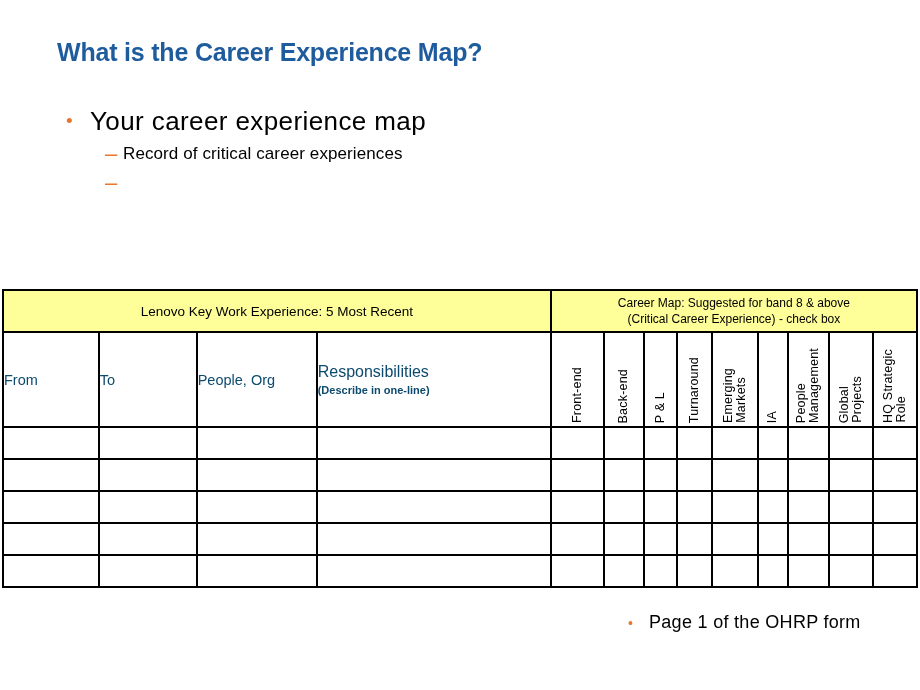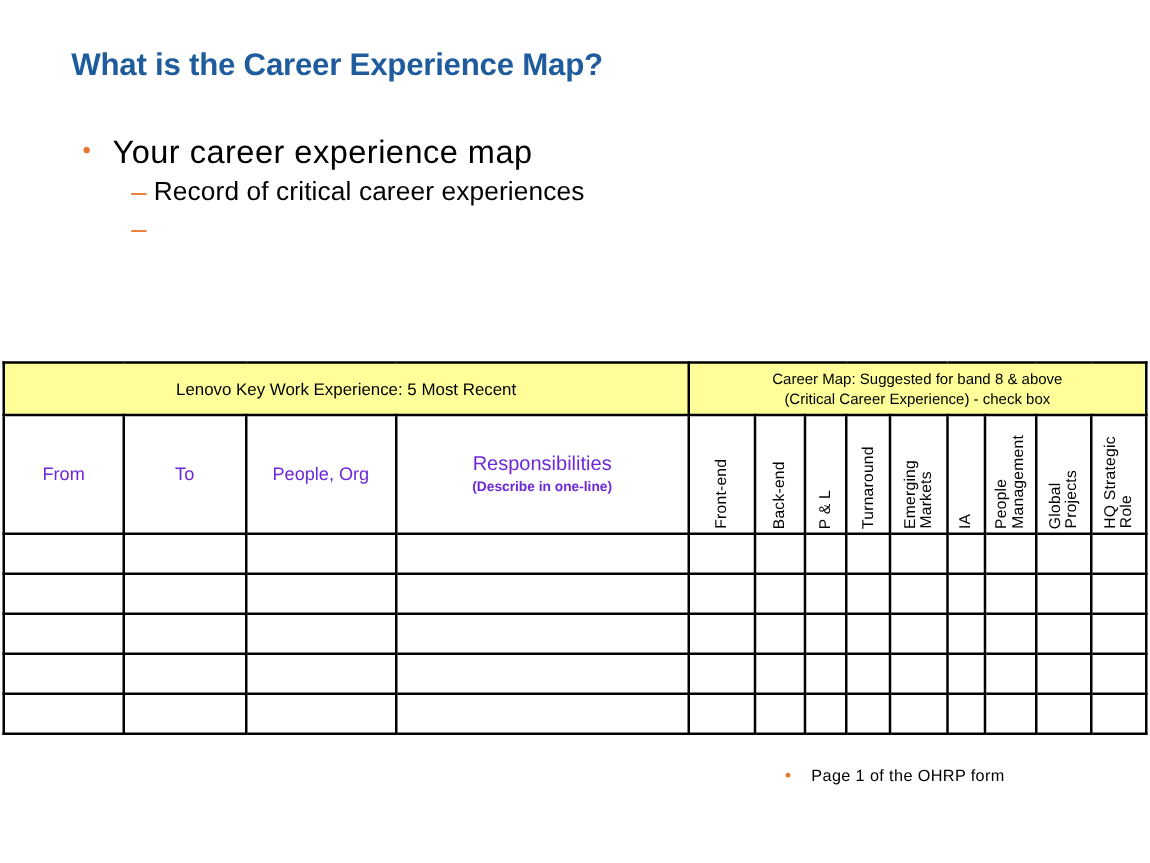--- a/index.html
+++ b/index.html
@@ -64,21 +64,21 @@
     flex: 0 1 auto;
     white-space: nowrap;
   }
   .level-1 .bullet-text {
     font-size: 26px;
     line-height: 34px;
     letter-spacing: 0.4px;
     text-align: center;
   }
   .level-2 .bullet-text {
-    font-size: 21px;
+    font-size: 17px;
     line-height: 28px;
     letter-spacing: 0.1px;
     text-align: right;
   }
 
   
   #experience-table {
     position: absolute;
     left: 2px;
     top: 289px;
@@ -101,25 +101,25 @@
     font-weight: bold;
     color: #000000;
     height: 40px;
     vertical-align: middle;
   }
   .band-header.right {
     font-size: 12px;
     line-height: 16px;
   }
   .colhead {
-    text-align: center;
+    text-align: left;
     vertical-align: middle;
     font-size: 14.5px;
     font-weight: bold;
-    color: #6d28d9;
+    color: #0c4a6e;
     height: 93px;
   }
   .colhead .sub {
     display: block;
     font-size: 11px;
     font-weight: bold;
     margin-top: 3px;
   }
   .colhead.resp {
     font-size: 16px;
@@ -163,21 +163,21 @@
     top: 612px;
     display: flex;
     align-items: baseline;
   }
   #footer-note .bullet-mark {
     font-size: 14px;
     width: 21px;
     color: #E8762C;
   }
   #footer-note .bullet-text {
-    font-size: 13px;
+    font-size: 18px;
     color: #000000;
     letter-spacing: 0.3px;
     text-align: center;
   }
 </style>
 </head>
 <body>
 
 <div id="slide-title">What is the Career Experience Map?</div>
 

